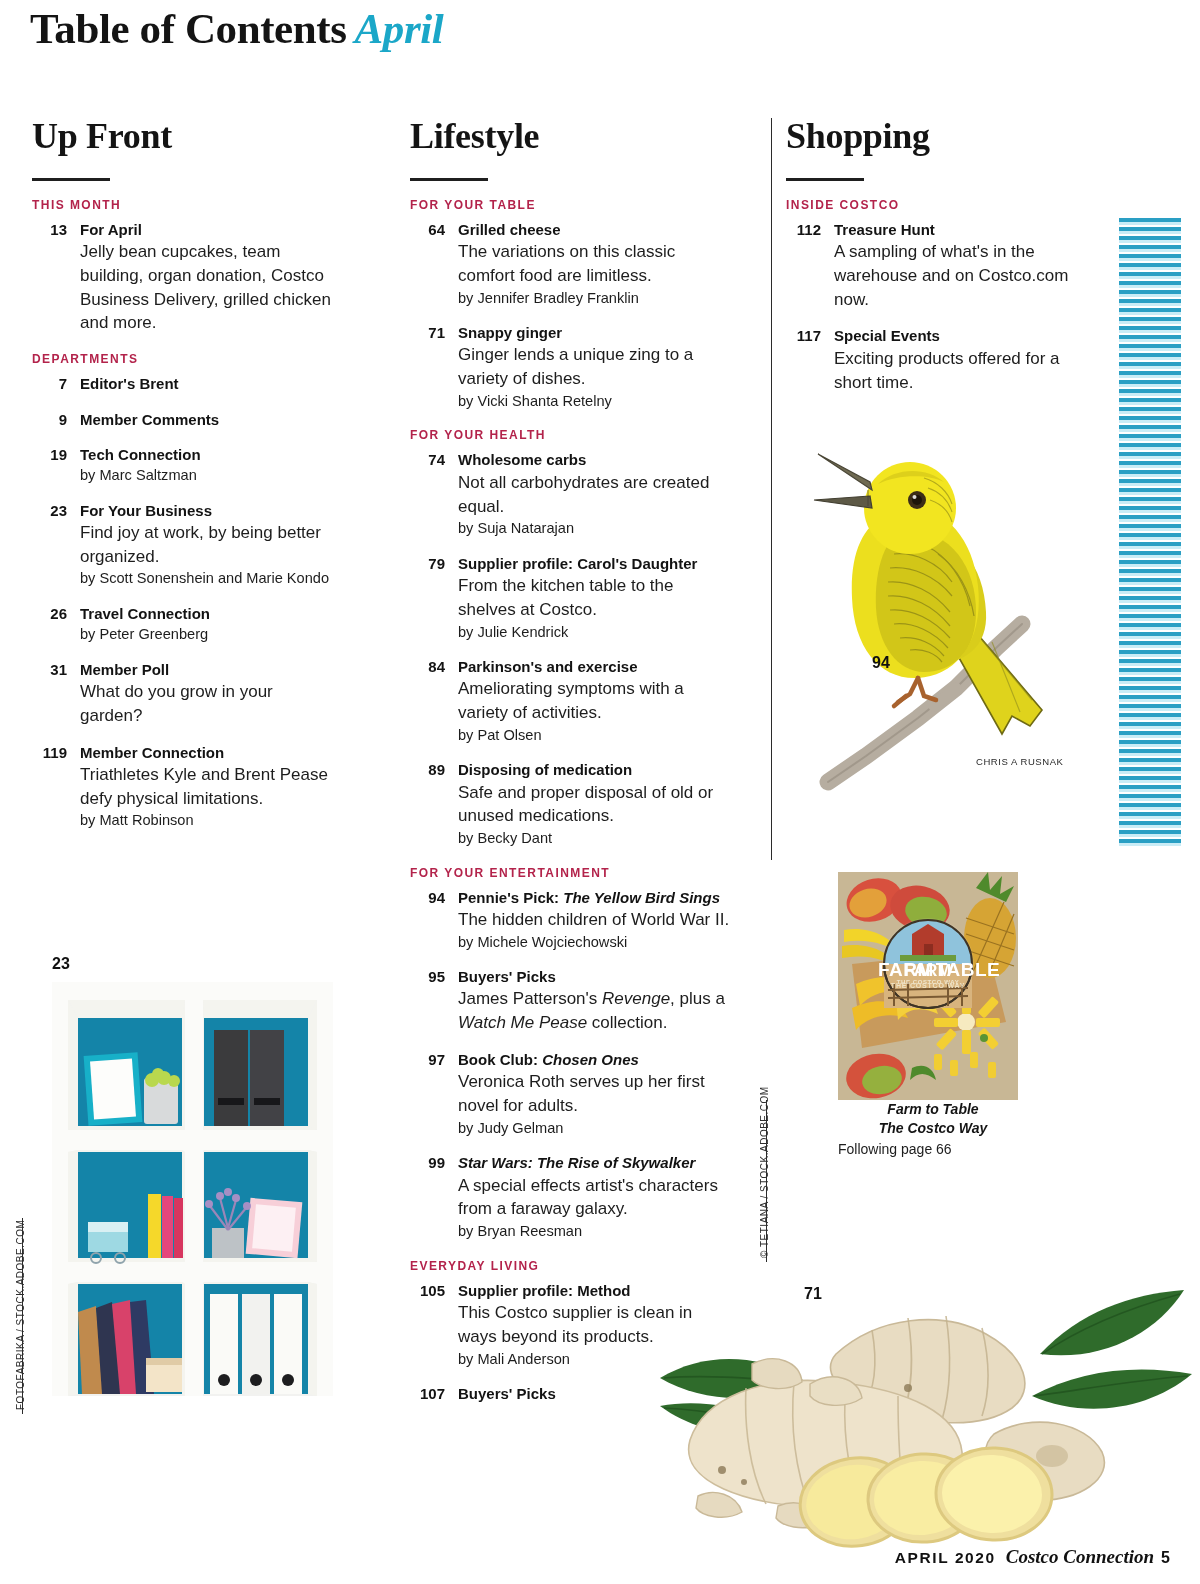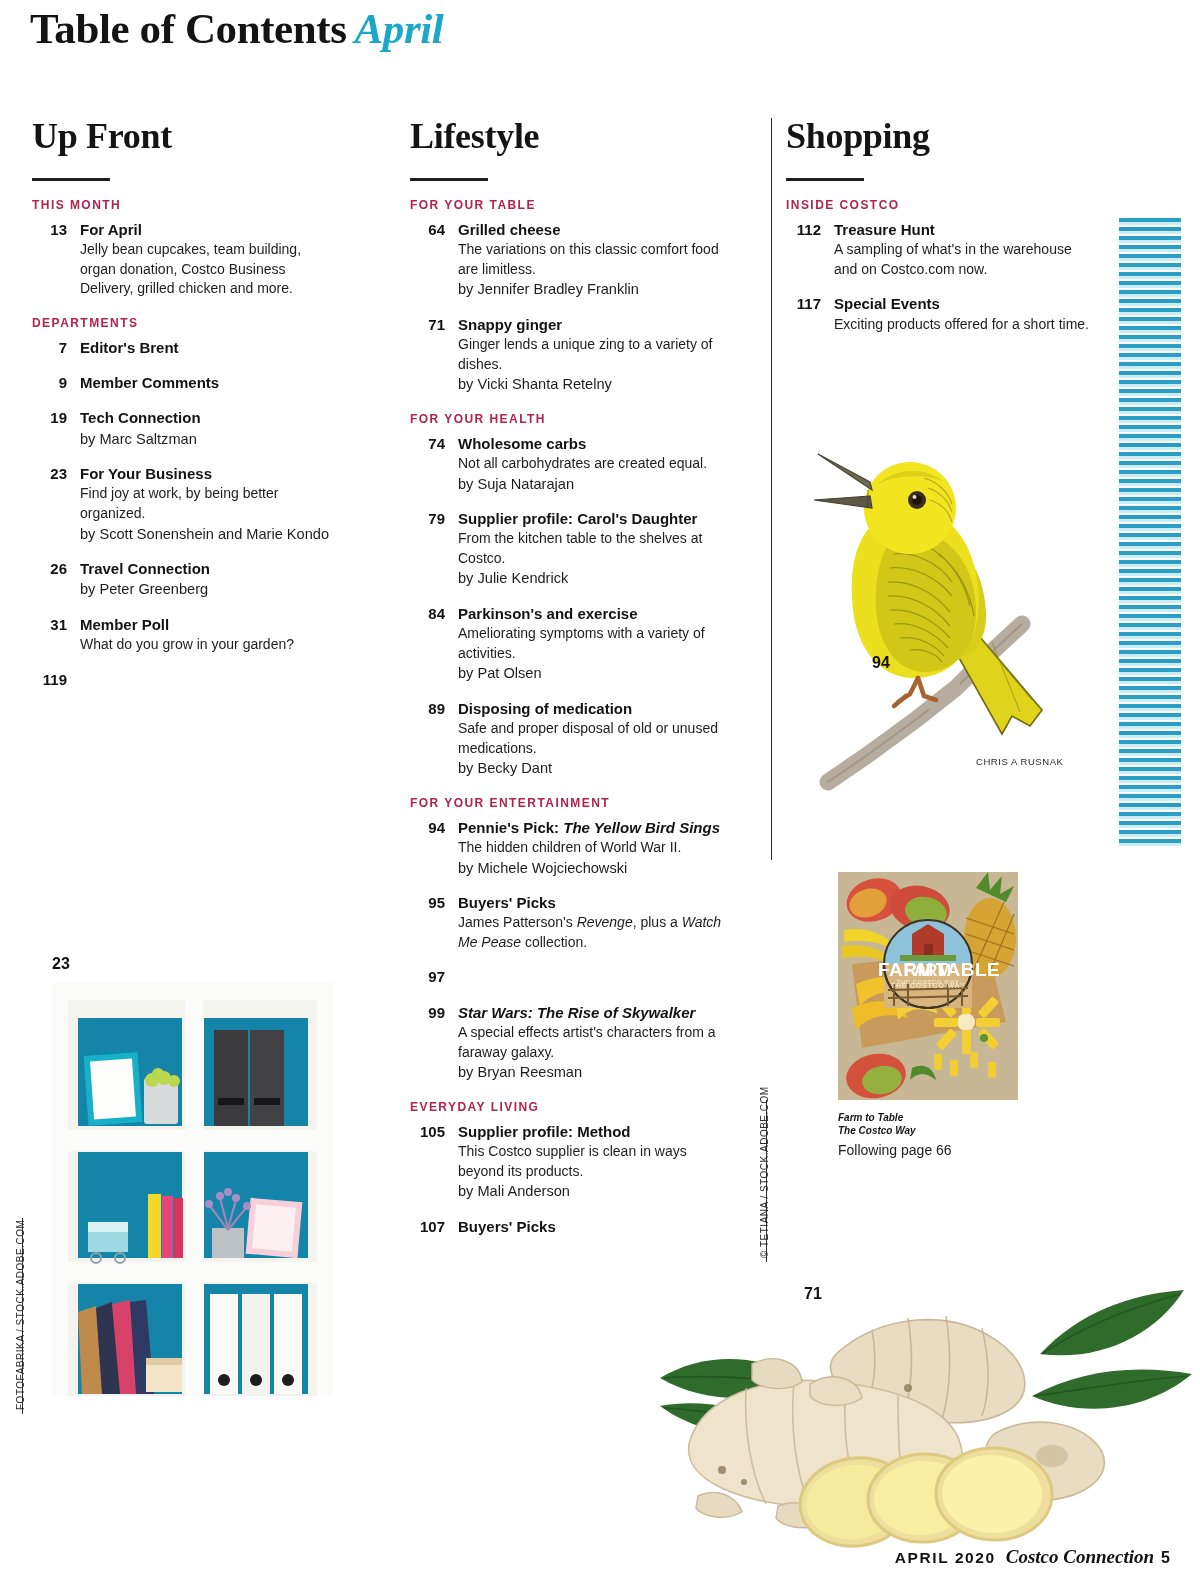--- a/index.html
+++ b/index.html
@@ -60,21 +60,21 @@
     padding-right: 13px; line-height: 1.42;
   }
   .entry .body { flex: 1 1 auto; }
   .entry .ttl {
     font-size: 15px; font-weight: 700; color: #131313;
     line-height: 1.42;
   }
   .entry .ttl .it { font-style: italic; }
   .entry .ttl.all-it { font-style: italic; }
   .entry .desc {
-    font-size: 14px; font-weight: 400; color: #1d1d1d;
+    font-size: 17px; font-weight: 400; color: #1d1d1d;
     line-height: 1.4;
   }
   .entry .desc .it { font-style: italic; }
   .entry .by {
     font-size: 14.6px; font-weight: 400; color: #1d1d1d;
     line-height: 1.4;
   }
 
   
   #stripes {
@@ -103,23 +103,22 @@
   }
   #bird-svg { position: absolute; left: 22px; top: 10px; }
 
   
   #promo { position: absolute; left: 838px; top: 872px; width: 190px; }
   #promo .cover {
     width: 180px; height: 228px; position: relative; overflow: hidden;
     background: #fef9c3;
   }
   #promo .cap {
-    margin-top: 11px;
-    font-size: 10px; font-weight: 700; font-style: italic;
-    line-height: 1.33; color: #141414;
+    font-size: 14px; font-weight: 700; font-style: italic;
+    line-height: 1.33; color: #141414; text-align: center;
   }
   #promo .sub {
     margin-top: 4px; font-size: 14px; font-weight: 400;
     font-style: normal; color: #1d1d1d;
   }
 
   
   #shelf-block { position: absolute; left: 52px; top: 955px; width: 285px; }
   #shelf-block .pg-label {
     font-size: 16px; font-weight: 700; color: #111; margin-bottom: 9px;
@@ -218,20 +217,25 @@
     </div>
     <div class="entry">
       <div class="pg">31</div>
       <div class="body">
         <div class="ttl">Member Poll</div>
         <div class="desc">What do you grow in your garden?</div>
       </div>
     </div>
     <div class="entry">
       <div class="pg">119</div>
+      <div class="body">
+        <div class="ttl">Member Connection</div>
+        <div class="desc">Triathletes Kyle and Brent Pease defy physical limitations.</div>
+        <div class="by">by Matt Robinson</div>
+      </div>
     </div>
   </div>
 <div class="col" id="col-lifestyle">
     <div class="col-title">Lifestyle</div>
     <div class="col-rule"></div>
     <div class="sec-head">FOR YOUR TABLE</div>
     <div class="entry">
       <div class="pg">64</div>
       <div class="body">
         <div class="ttl">Grilled cheese</div>
@@ -291,20 +295,25 @@
     </div>
     <div class="entry">
       <div class="pg">95</div>
       <div class="body">
         <div class="ttl">Buyers' Picks</div>
         <div class="desc">James Patterson's <span class="it">Revenge</span>, plus a <span class="it">Watch Me Pease</span> collection.</div>
       </div>
     </div>
     <div class="entry">
       <div class="pg">97</div>
+      <div class="body">
+        <div class="ttl">Book Club: <span class="it">Chosen Ones</span></div>
+        <div class="desc">Veronica Roth serves up her first novel for adults.</div>
+        <div class="by">by Judy Gelman</div>
+      </div>
     </div>
     <div class="entry">
       <div class="pg">99</div>
       <div class="body">
         <div class="ttl all-it">Star Wars: The Rise of Skywalker</div>
         <div class="desc">A special effects artist's characters from a faraway galaxy.</div>
         <div class="by">by Bryan Reesman</div>
       </div>
     </div>
     <div class="sec-head">EVERYDAY LIVING</div>

